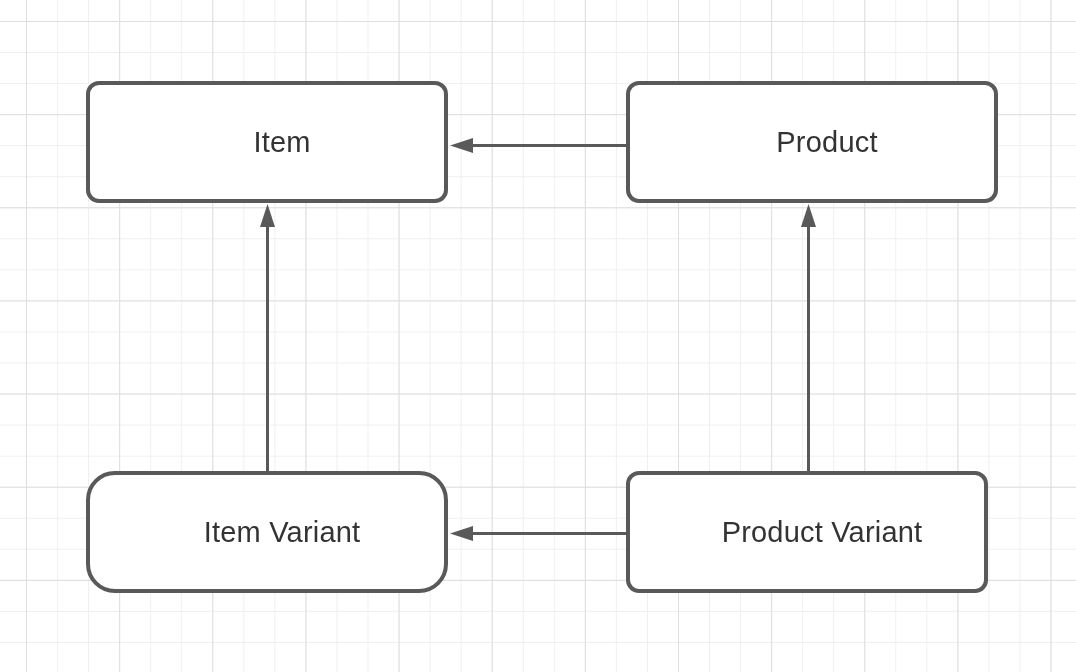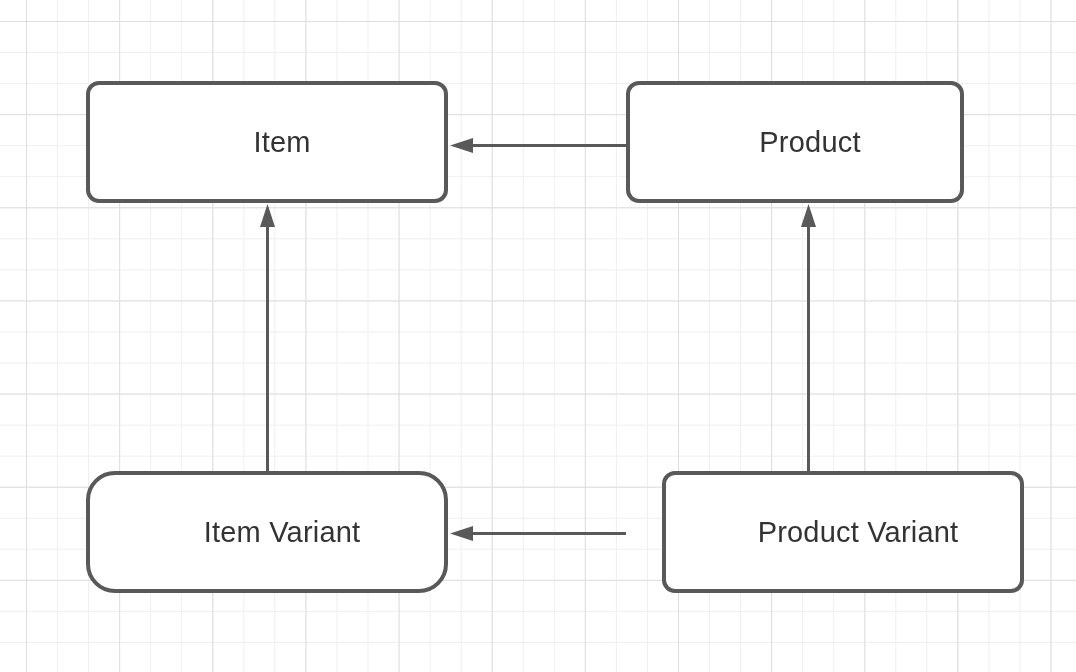--- a/index.html
+++ b/index.html
@@ -60,23 +60,23 @@
     font-size: 29px;
     font-weight: 400;
     color: #333333;
     line-height: 1;
     letter-spacing: 0.2px;
     white-space: nowrap;
   }
 
   
   #node-item          { left: 86px;  top: 81px;  width: 362px; height: 122px; }
-  #node-product       { left: 626px; top: 81px;  width: 338px; height: 122px; }
+  #node-product       { left: 626px; top: 81px;  width: 372px; height: 122px; }
   #node-item-variant  { left: 86px;  top: 471px; width: 362px; height: 122px; border-radius: 29px; }
-  #node-product-variant { left: 626px; top: 471px; width: 362px; height: 122px; margin-left: 36px; }
+  #node-product-variant { left: 626px; top: 471px; width: 362px; height: 122px; }
 </style>
 </head>
 <body>
 
 <div id="canvas">
 
   <svg id="edge-layer" width="1076" height="672" viewBox="0 0 1076 672" xmlns="http://www.w3.org/2000/svg">
 
     <g>
       <line x1="626" y1="145.5" x2="472" y2="145.5" stroke="#595959" stroke-width="3"></line>

